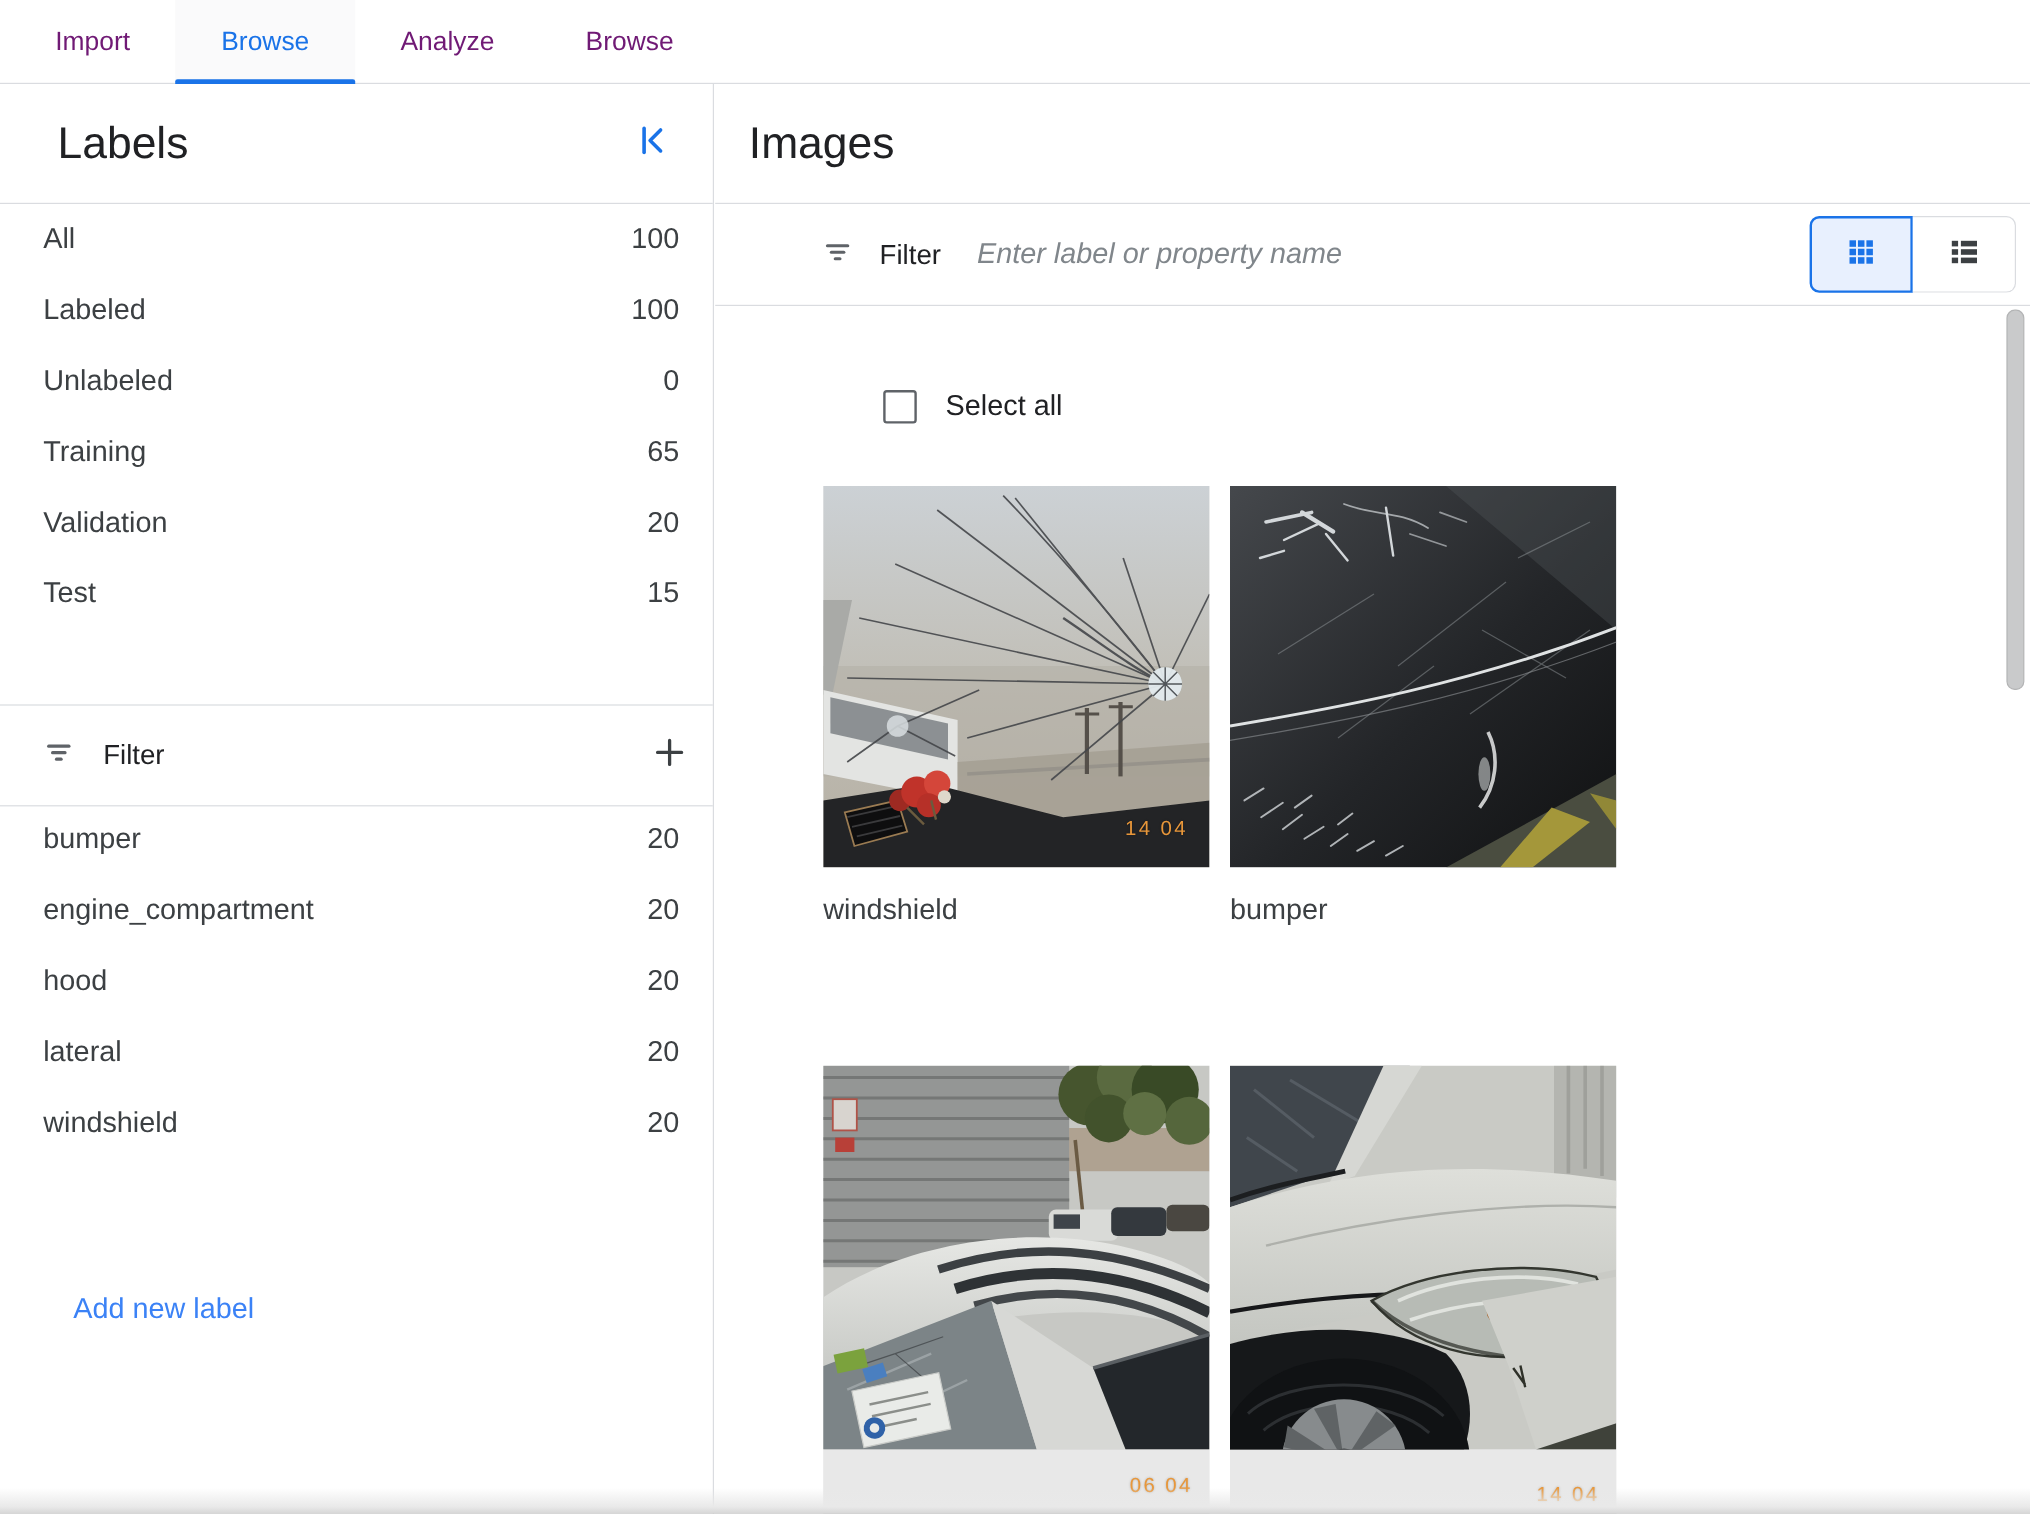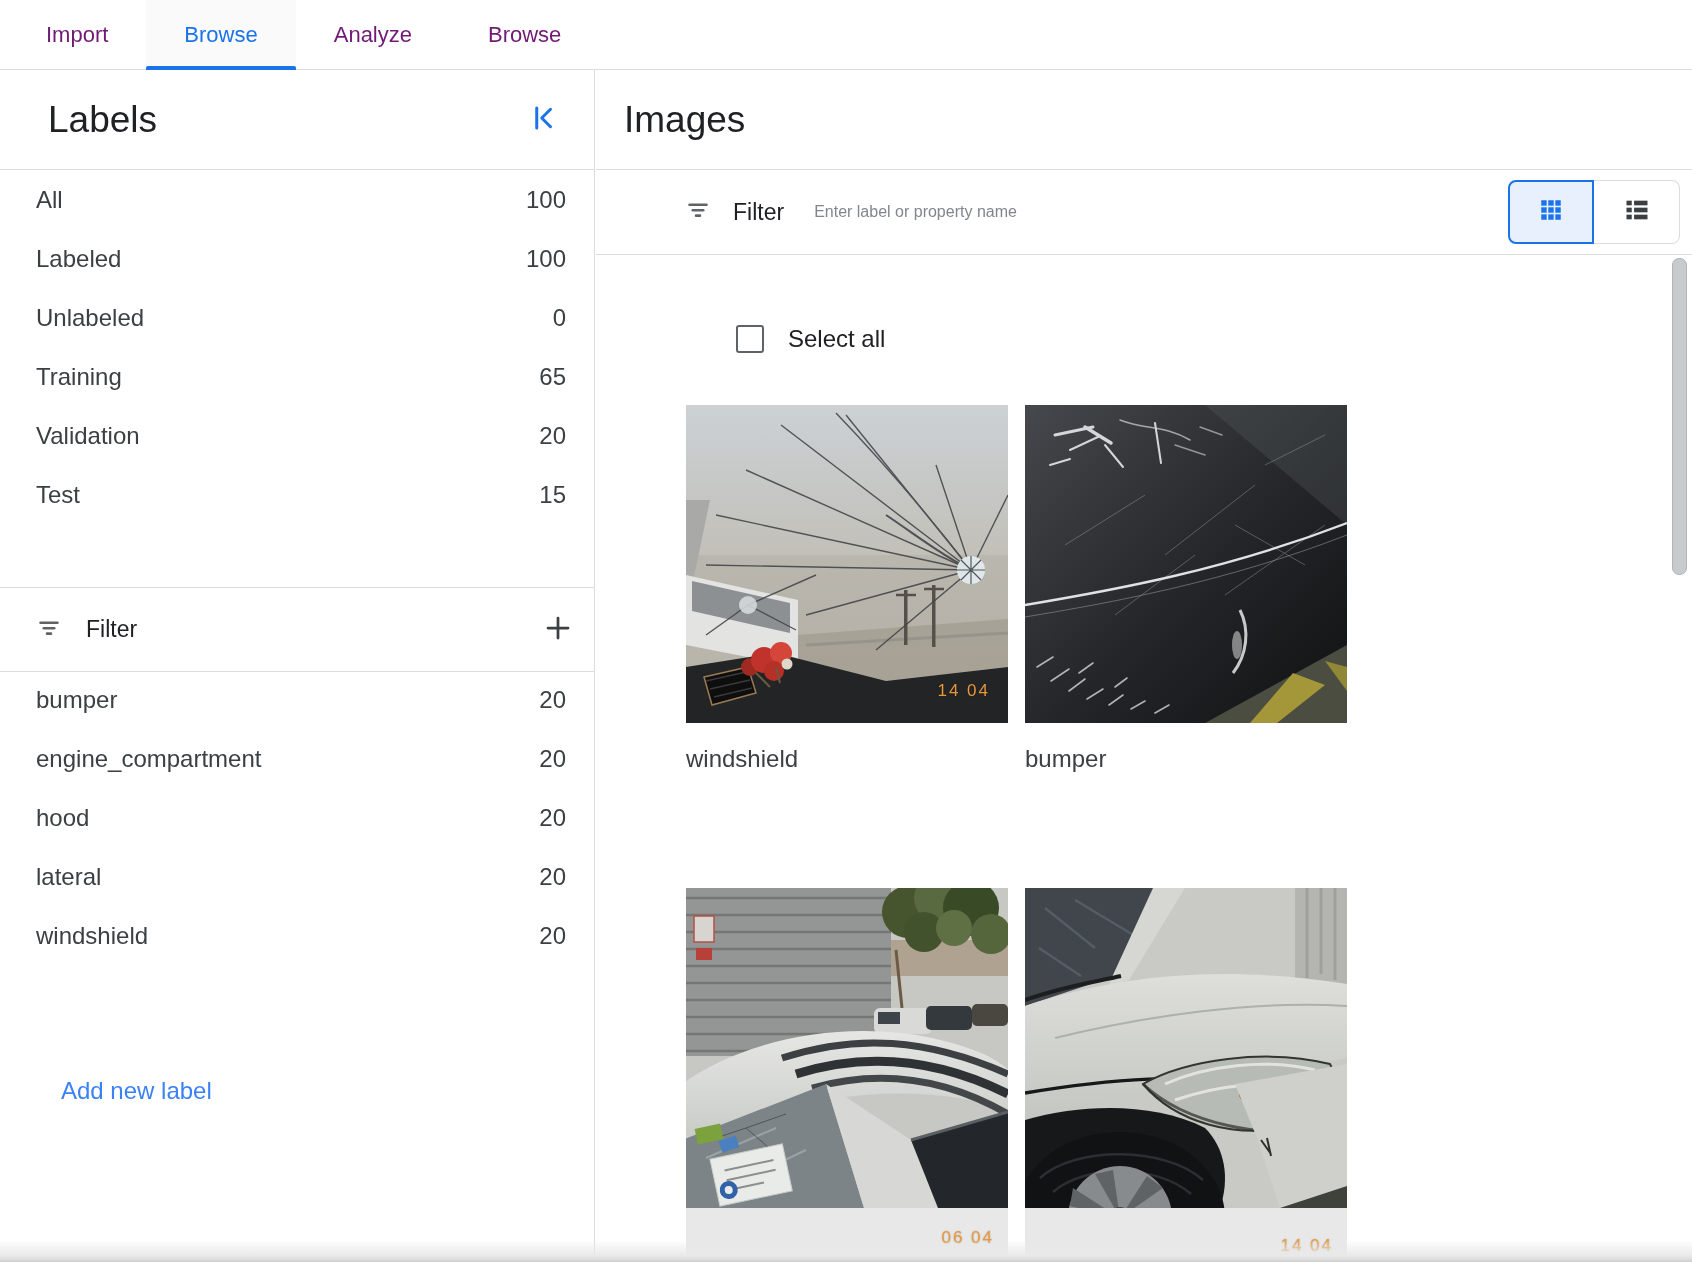--- a/index.html
+++ b/index.html
@@ -40,22 +40,22 @@
   .label-list { padding-top:14px; }
   .add-label-link { margin:96px 0 0 61px; display:inline-block; font-size:24px; font-weight:500;
     color:#3b82f6; cursor:pointer; }
 
   
   .right-panel { position:absolute; top:70px; left:596px; right:0; bottom:0; background:#fff; }
   .images-header { height:100px; border-bottom:1px solid #dadce0; display:flex; align-items:center; padding-left:28px; }
   .images-filter-row { height:85px; border-bottom:1px solid #dadce0;
     display:flex; align-items:center; padding:0 12px 0 89px; }
   .images-filter-row .flabel { margin-left:22px; font-size:23px; font-weight:500; color:#202124; white-space:nowrap; }
-  .filter-input { flex:1; margin-left:28px; border:none; outline:none; font-size:16px;
-    color:#737373; font-family:"Liberation Sans", sans-serif; background:transparent; min-width:100px; }
+  .filter-input { flex:1; margin-left:28px; border:none; outline:none; font-size:24px;
+    color:#737373; font-family:"Liberation Sans", sans-serif; background:transparent; min-width:100px;font-style:italic; }
   .filter-input::placeholder { color:#80868b; }
 
   .view-toggle { margin-left:auto; display:flex; height:64px; }
   .toggle-btn { width:86px; display:flex; align-items:center; justify-content:center; cursor:pointer; background:#fff; }
   .toggle-btn.grid-active { background:#e8f0fe; border:2px solid #1a73e8; border-radius:8px 0 0 8px; }
   .toggle-btn.list-inactive { border:1px solid #dadce0; border-left:none; border-radius:0 8px 8px 0; }
 
   .right-content { position:absolute; top:185px; left:0; right:0; bottom:0; }
   .select-all { position:absolute; top:70px; left:96px; display:flex; align-items:flex-start; cursor:pointer;padding-left:44px; }
   .checkbox { width:28px; height:28px; border:2.5px solid #5f6368; border-radius:3px; background:#fff; }

